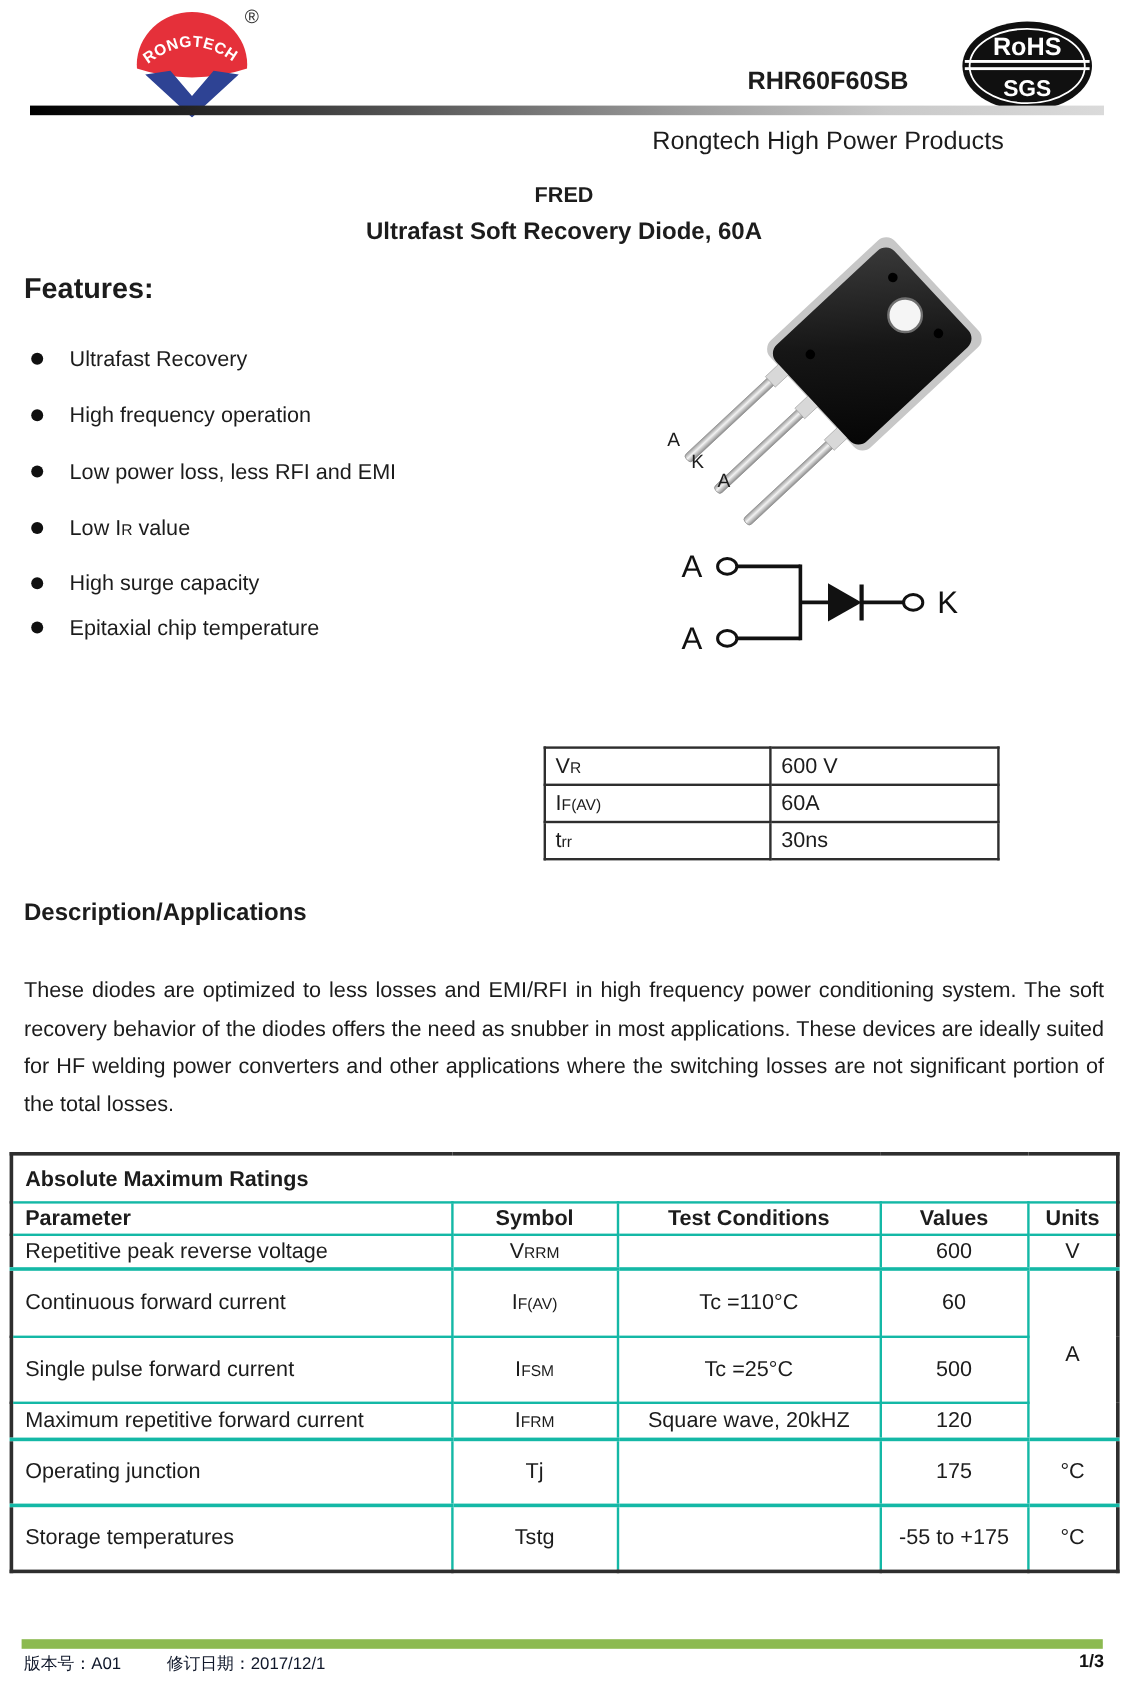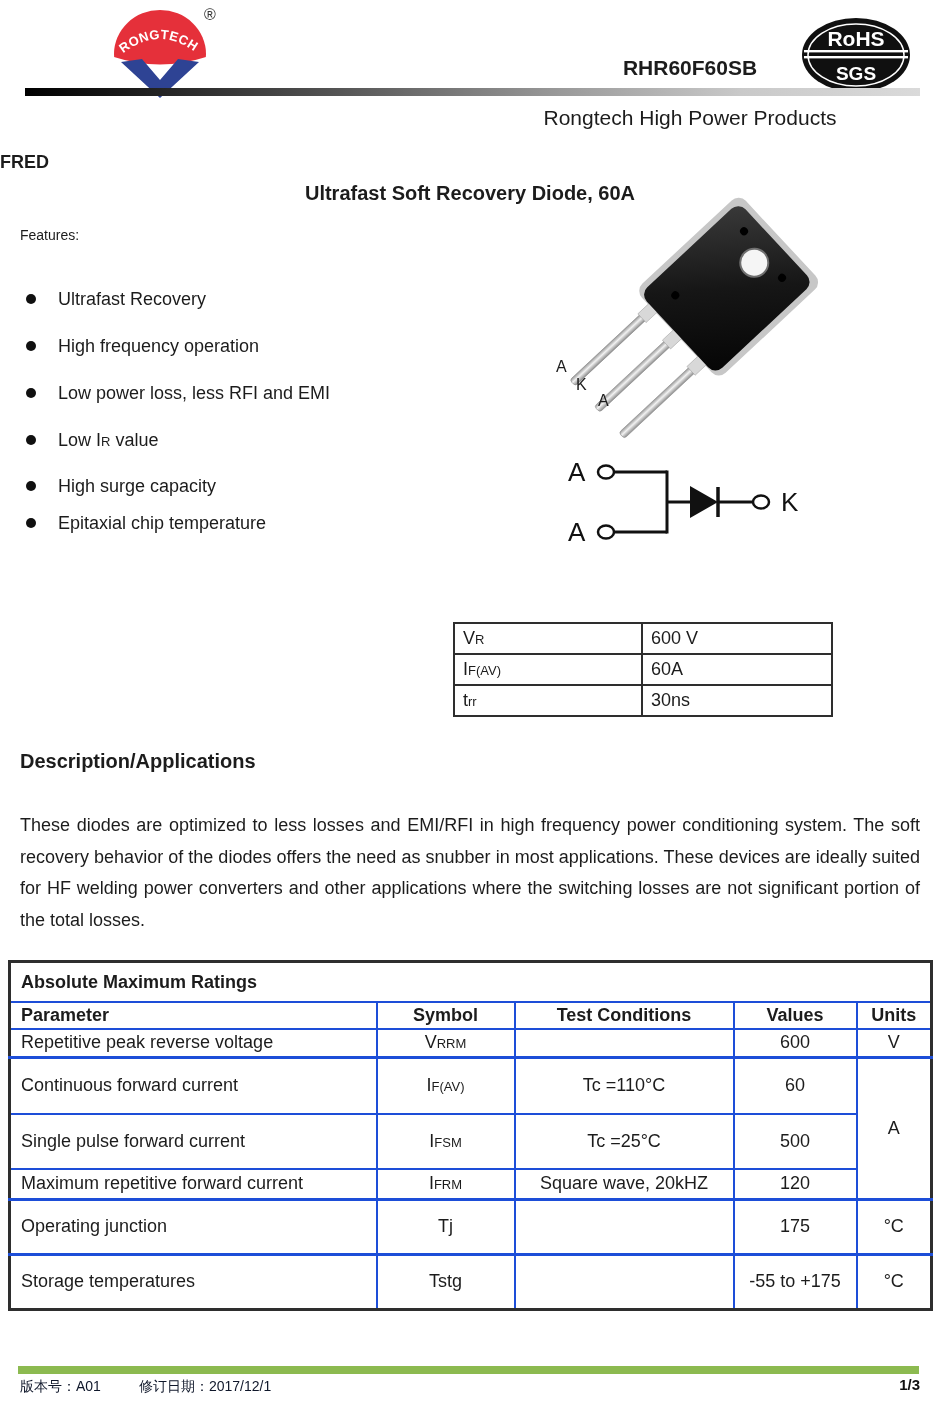--- a/index.html
+++ b/index.html
@@ -10,43 +10,43 @@
   .abs{position:absolute;}
 
   
   .part-number{left:560px;top:56px;width:260px;text-align:center;font-size:21px;font-weight:bold;}
   .header-bar{left:25px;top:88px;width:895px;height:8px;
     background:linear-gradient(to right,#000 0%,#1c1c1c 12%,#555 35%,#9a9a9a 60%,#c9c9c9 80%,#dadada 100%);}
   .tagline{left:440px;top:106px;width:500px;text-align:center;font-size:21px;}
   .reg-mark{left:204px;top:6px;font-size:16px;color:#333;}
 
   
-  .title1{left:0;top:152px;width:940px;font-size:18px;font-weight:bold;}
+  .title1{left:0;top:152px;width:940px;text-align:center;font-size:18px;font-weight:bold;}
   .title2{left:0;top:182px;width:940px;text-align:center;font-size:20px;font-weight:bold;}
 
-  .features-heading{left:20px;top:227px;font-size:14px;font-weight:normal;}
+  .features-heading{left:20px;top:227px;font-size:24px;font-weight:bold;}
 
   ul.features{left:20px;top:288px;width:520px;margin:0;padding:0;list-style:none;}
   ul.features li{position:relative;padding-left:38px;font-size:18px;line-height:22px;margin-bottom:22px;}
   ul.features li:nth-child(-n+3){margin-bottom:25px;}
   ul.features li:nth-child(n+5){margin-bottom:15px;}
   ul.features li::before{content:"";position:absolute;left:6px;top:6px;width:10px;height:10px;border-radius:50%;background:#101010;}
   .subR{font-size:13px;}
 
   
   table{border-collapse:collapse;table-layout:fixed;}
   .ps{left:453px;top:622px;width:378px;}
   .ps table{width:378px;border:2px solid #2e2e2e;}
   .ps td{border:2px solid #2e2e2e;font-size:18px;padding:4px 8px;vertical-align:middle;}
   .ps .ps-title{font-weight:bold;height:26px;}
   .sym-sub{font-size:13px;}
 
   .amr{left:8px;top:960px;width:922px;}
   .amr table{width:922px;border:3px solid #2e2e2e;}
-  .amr th,.amr td{border:2px solid #1d4ed8;font-size:18px;vertical-align:middle;text-align:center;padding:2px 4px;}
+  .amr th,.amr td{border:2px solid #14b8a6;font-size:18px;vertical-align:middle;text-align:center;padding:2px 4px;}
   .amr th{font-weight:bold;}
   .amr .left{text-align:left;padding-left:10px;}
   .amr tr.thick td{border-top-width:3px;}
   .amr .title-cell{font-weight:bold;text-align:left;padding-left:10px;height:34px;font-size:18px;}
 
   .desc-heading{left:20px;top:750px;font-size:20px;font-weight:bold;}
   .desc-body{left:20px;top:810px;width:900px;font-size:18px;line-height:31.5px;text-align:justify;}
 
   
   .footer-bar{left:18px;top:1366px;width:901px;height:8px;background:#8cba50;}

